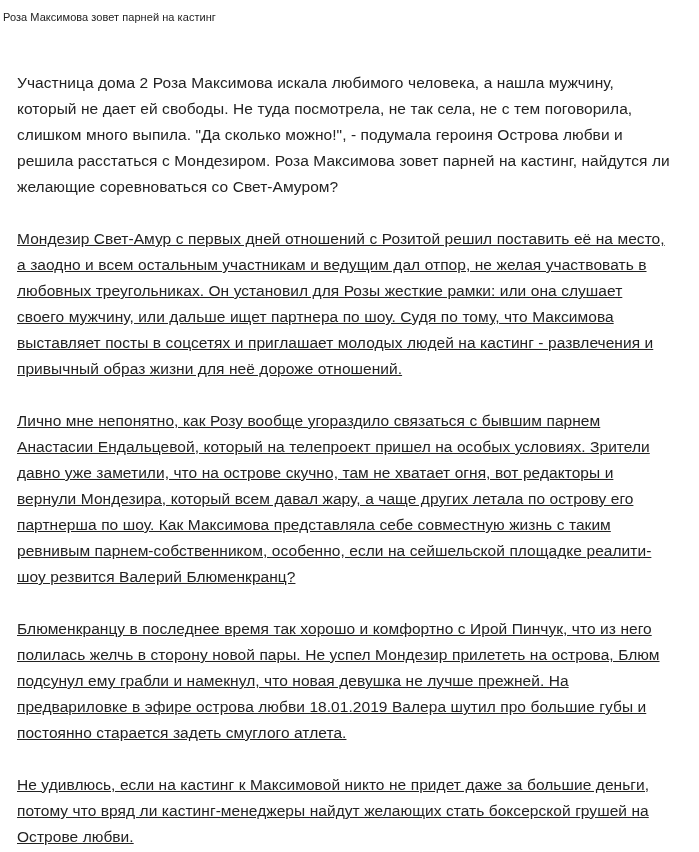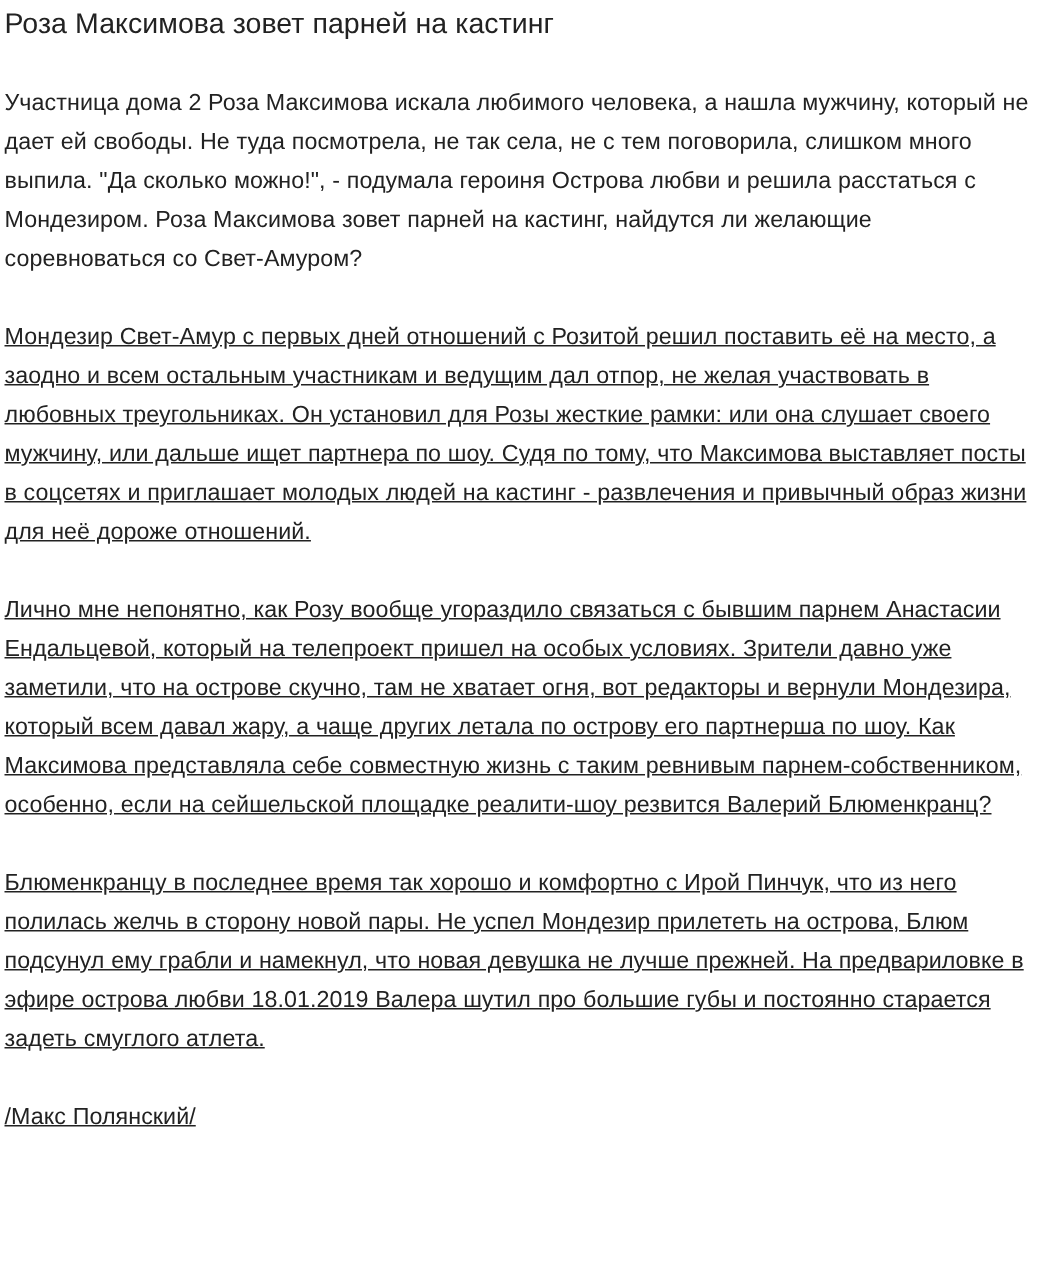--- a/index.html
+++ b/index.html
@@ -15,37 +15,37 @@
     font-family: "Liberation Sans", "DejaVu Sans", sans-serif;
     color: #222222;
     -webkit-font-smoothing: antialiased;
   }
   .article {
     box-sizing: border-box;
     width: 699px;
     padding: 0 12px 0 3px;
   }
   .article-title {
-    font-size: 19px;
+    font-size: 11px;
     line-height: 26px;
     font-weight: 400;
     color: #222222;
     margin: 0;
     padding-top: 4px;
     letter-spacing: 0.05px;
   }
   .spacer {
     height: 26px;
   }
   .para {
     font-size: 15.5px;
     line-height: 26px;
     font-weight: 400;
     color: #222222;
-    margin: 0;
+    margin: 14px;
     text-align: left;
     letter-spacing: 0.05px;
     word-spacing: 0.1px;
   }
   .para + .para {
     margin-top: 26px;
     text-decoration: underline;
   }
   .para.tight + .para.tight {
     margin-top: 0;
@@ -67,17 +67,18 @@
   <div class="spacer"></div>
 
   <p class="para">Участница дома 2 Роза Максимова искала любимого человека, а нашла мужчину, который не дает ей свободы. Не туда посмотрела, не так села, не с тем поговорила, слишком много выпила. "Да сколько можно!", - подумала героиня Острова любви и решила расстаться с Мондезиром. Роза Максимова зовет парней на кастинг, найдутся ли желающие соревноваться со Свет-Амуром?</p>
 
   <p class="para">Мондезир Свет-Амур с первых дней отношений с Розитой решил поставить её на место, а заодно и всем остальным участникам и ведущим дал отпор, не желая участвовать в любовных треугольниках. Он установил для Розы жесткие рамки: или она слушает своего мужчину, или дальше ищет партнера по шоу. Судя по тому, что Максимова выставляет посты в соцсетях и приглашает молодых людей на кастинг - развлечения и привычный образ жизни для неё дороже отношений.</p>
 
   <p class="para">Лично мне непонятно, как Розу вообще угораздило связаться с бывшим парнем Анастасии Ендальцевой, который на телепроект пришел на особых условиях. Зрители давно уже заметили, что на острове скучно, там не хватает огня, вот редакторы и вернули Мондезира, который всем давал жару, а чаще других летала по острову его партнерша по шоу. Как Максимова представляла себе совместную жизнь с таким ревнивым парнем-собственником, особенно, если на сейшельской площадке реалити-шоу резвится Валерий Блюменкранц?</p>
 
   <p class="para">Блюменкранцу в последнее время так хорошо и комфортно с Ирой Пинчук, что из него полилась желчь в сторону новой пары. Не успел Мондезир прилететь на острова, Блюм подсунул ему грабли и намекнул, что новая девушка не лучше прежней. На предвариловке в эфире острова любви 18.01.2019 Валера шутил про большие губы и постоянно старается задеть смуглого атлета.</p>
 
+  <p class="para tight">Не удивлюсь, если на кастинг к Максимовой никто не придет даже за большие деньги, потому что вряд ли кастинг-менеджеры найдут желающих стать боксерской грушей на Острове любви.</p>
 
 
   <p class="para tight signature">/Макс Полянский/</p>
 
 </div>
 
 </body></html>

